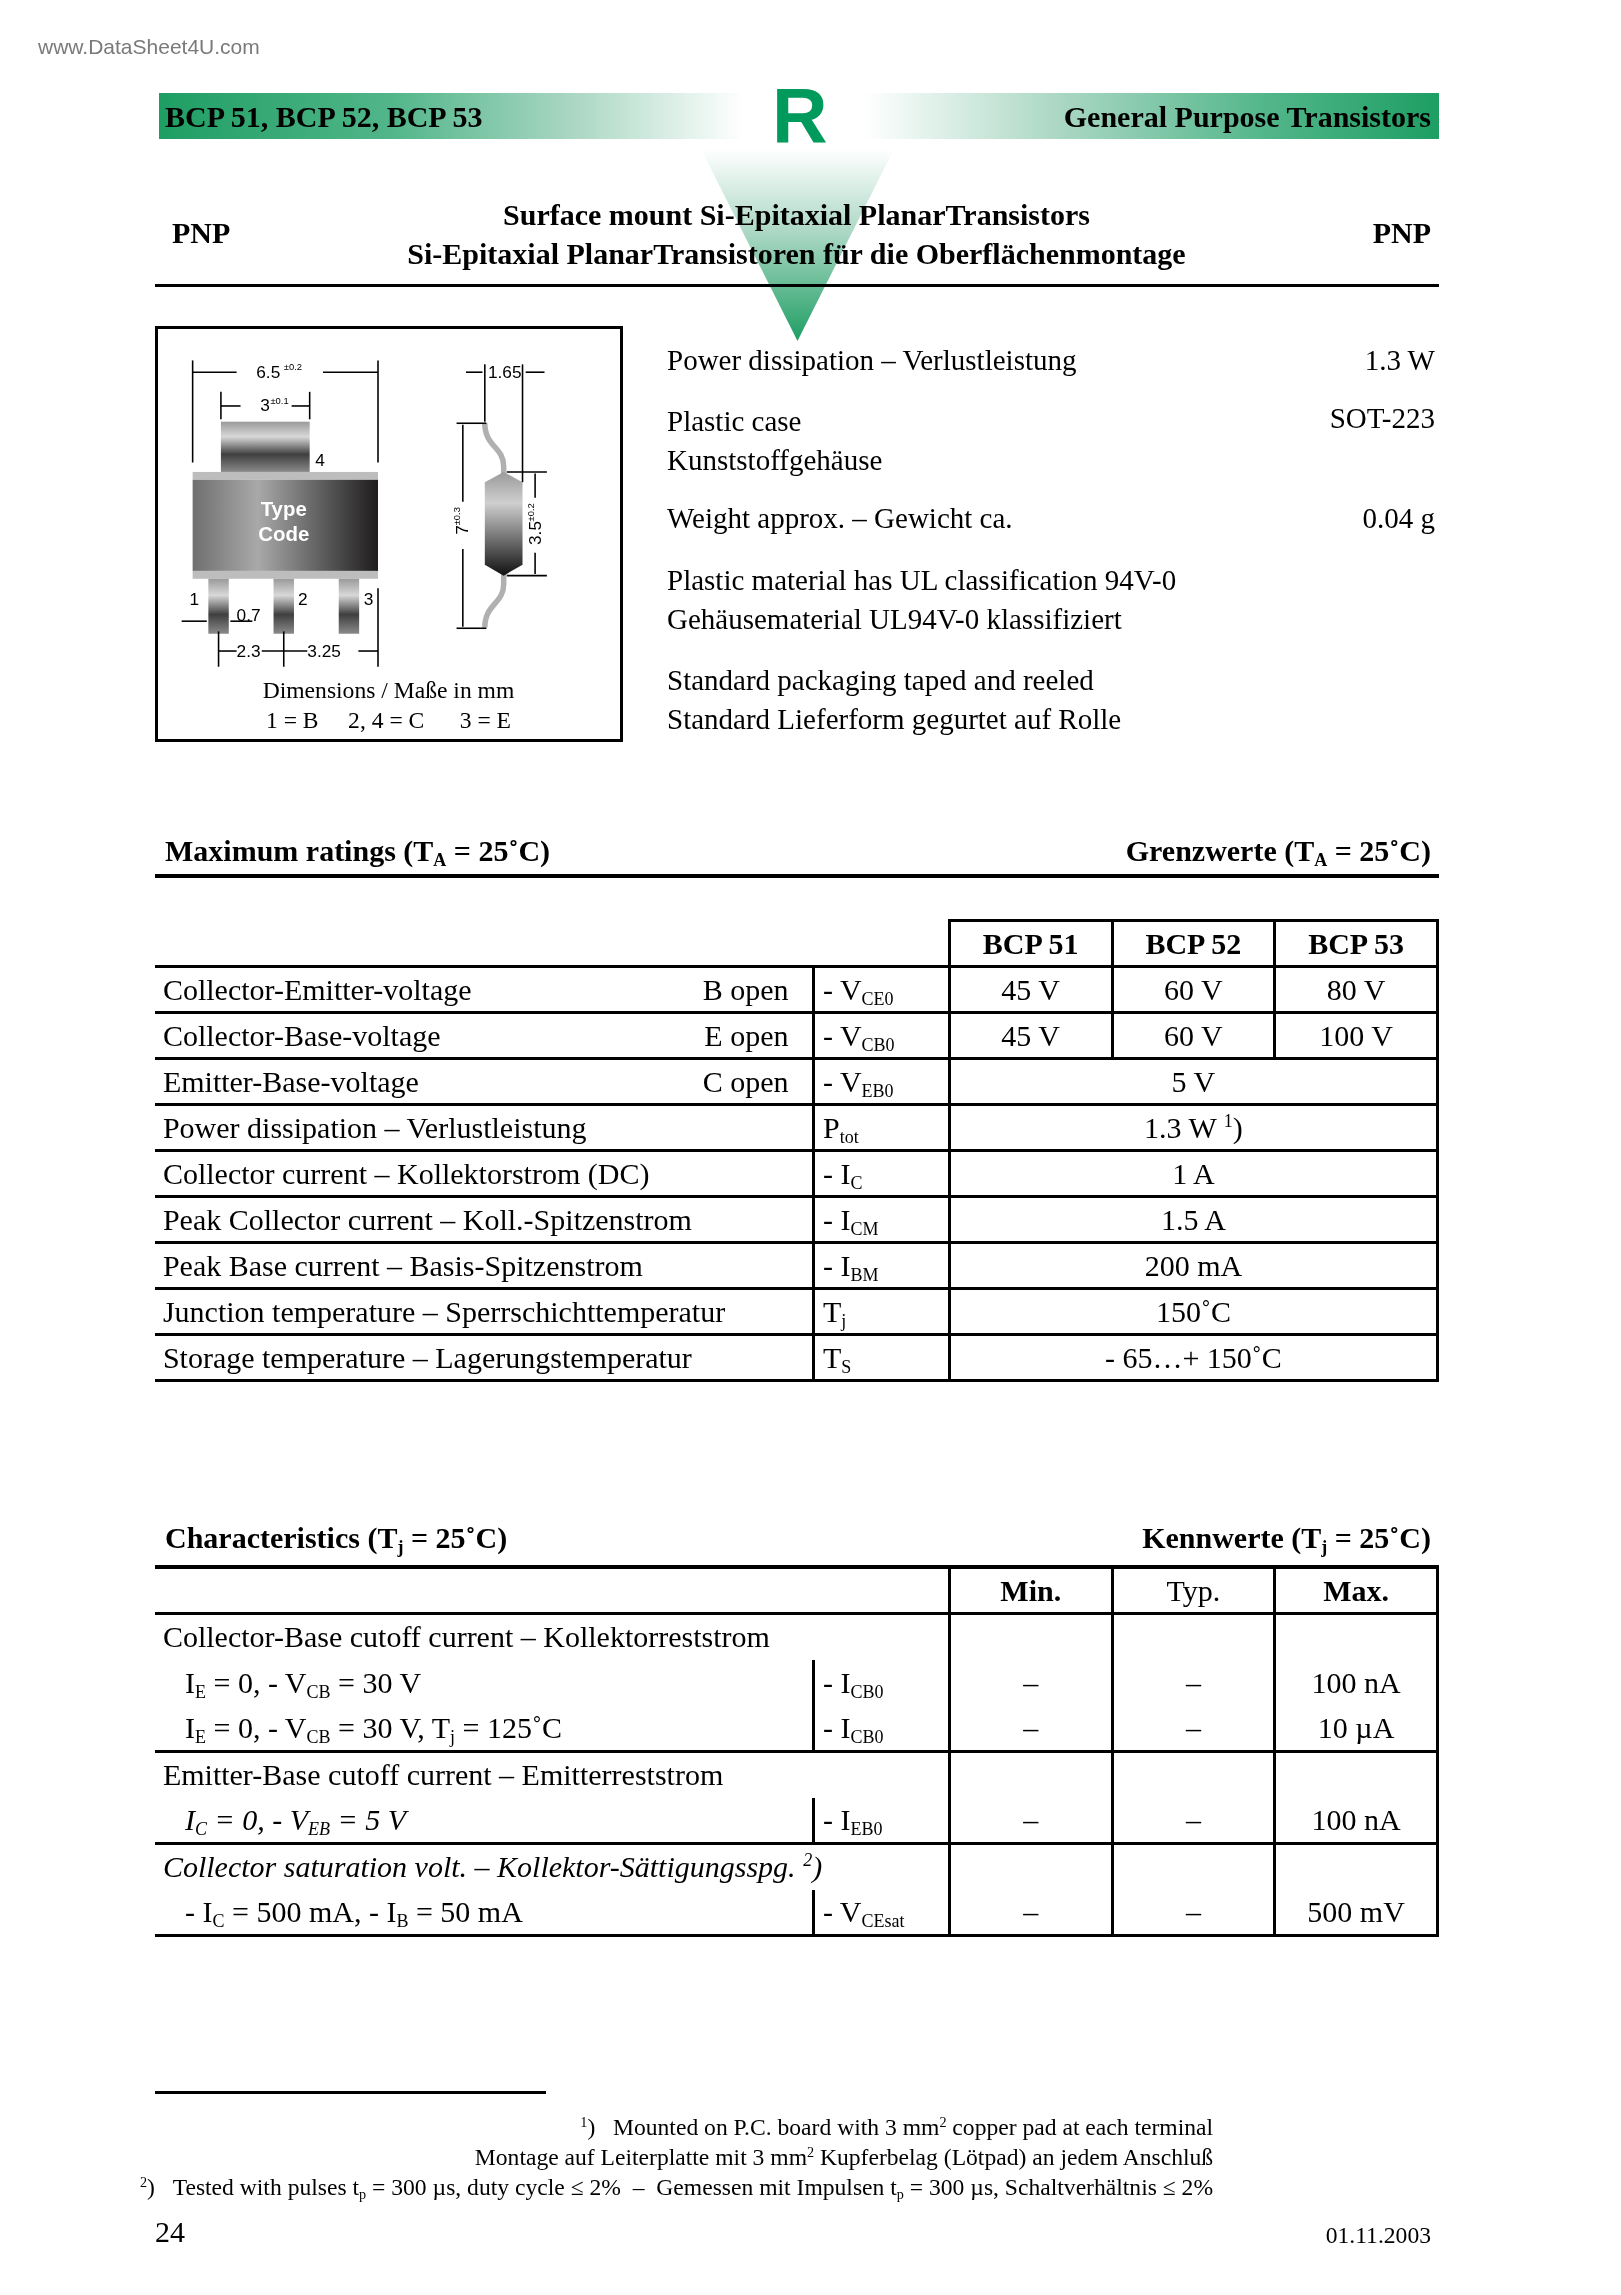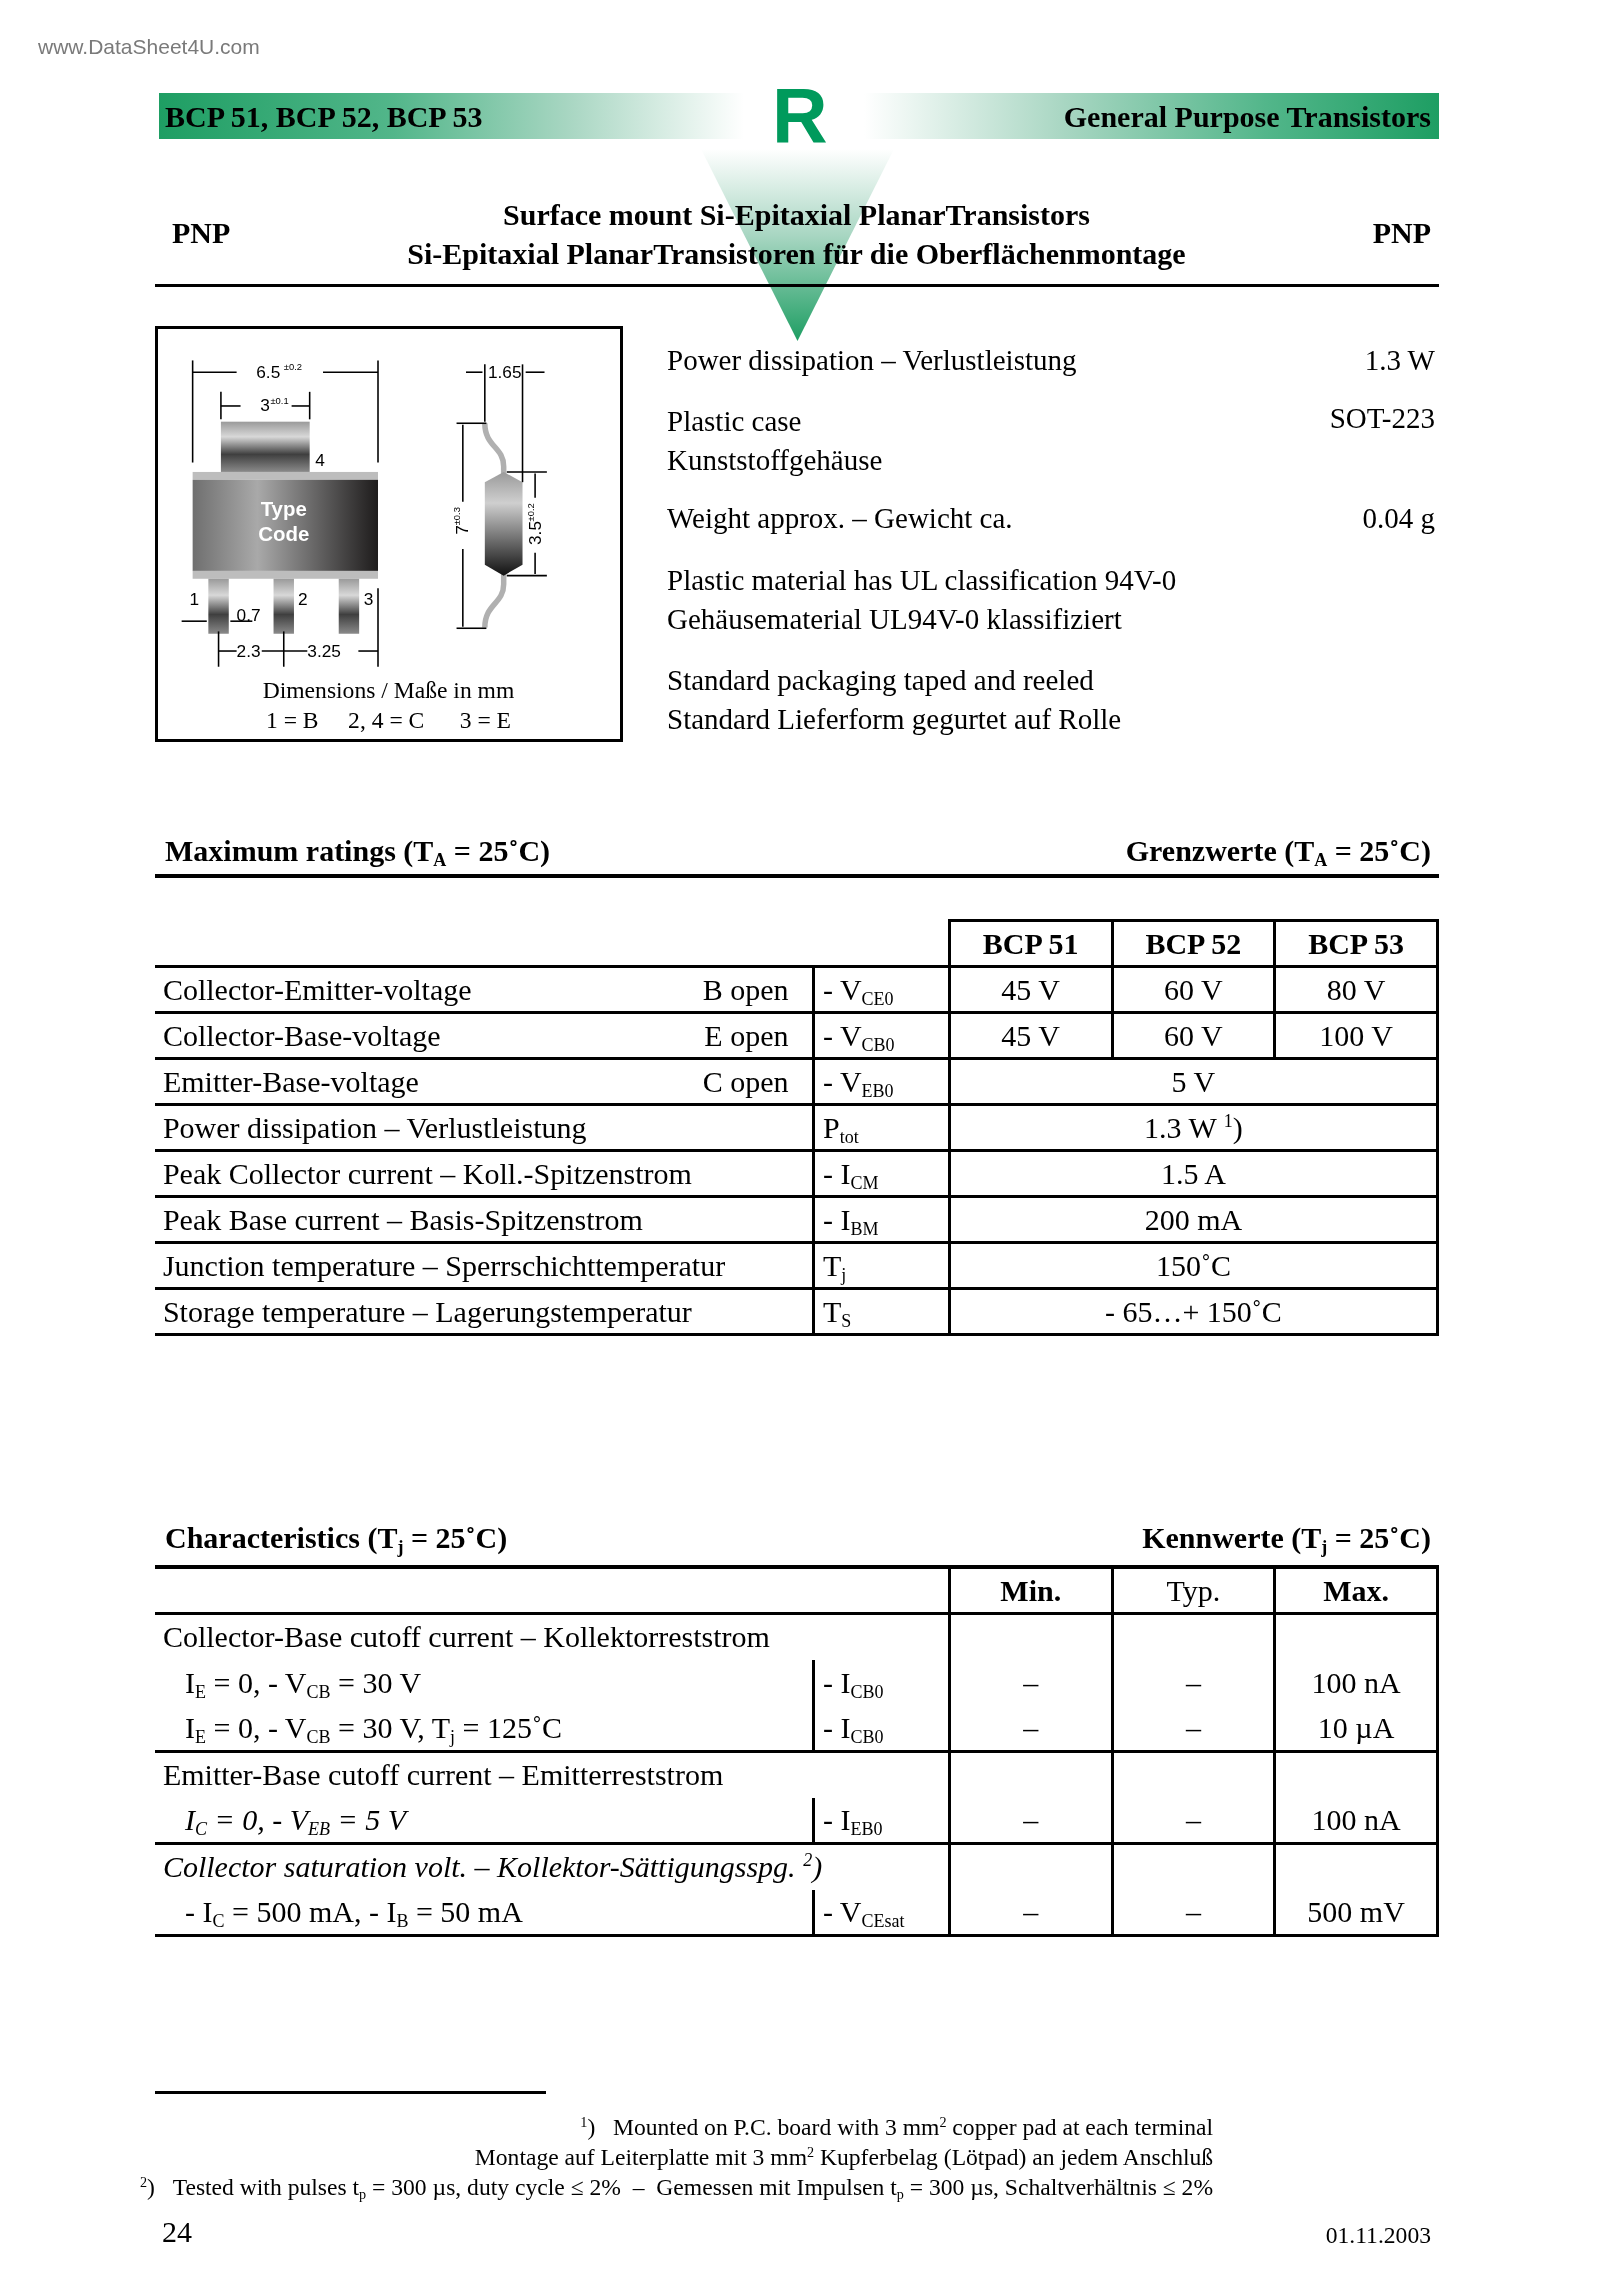--- a/index.html
+++ b/index.html
@@ -218,20 +218,28 @@
       <tr>
         <td style="border-left: none;">
           <span style="float:left">Power dissipation – Verlustleistung</span>
           <span style="float:right;padding-right:15.7px"></span>
         </td>
         <td><span>P</span><sub>tot</sub></td>
         <td class="c" colspan="3"><span>1.3 W</span> <sup>1</sup>)</td>
       </tr>
       <tr>
         <td style="border-left: none;">
+          <span style="float:left">Collector current – Kollektorstrom (DC)</span>
+          <span style="float:right;padding-right:15.7px"></span>
+        </td>
+        <td><span>- I</span><sub>C</sub></td>
+        <td class="c" colspan="3"><span>1 A</span></td>
+      </tr>
+      <tr>
+        <td style="border-left: none;">
           <span style="float:left">Peak Collector current – Koll.-Spitzenstrom</span>
           <span style="float:right;padding-right:15.7px"></span>
         </td>
         <td><span>- I</span><sub>CM</sub></td>
         <td class="c" colspan="3"><span>1.5 A</span></td>
       </tr>
       <tr>
         <td style="border-left: none;">
           <span style="float:left">Peak Base current – Basis-Spitzenstrom</span>
           <span style="float:right;padding-right:15.7px"></span>
@@ -327,15 +335,15 @@
       </tr>
     </tbody>
 </table>
 
 <div class="abs hline" style="left:155px;top:2091px;width:391px;height:3.1px;"></div>
 <div class="abs foot" style="left:140px;top:2112px;line-height:30px;text-align:right;">
   <div><sup>1</sup>)&nbsp;&nbsp;&nbsp;<span id="fn1a">Mounted on P.C. board with 3 mm<sup>2</sup> copper pad at each terminal</span></div>
   <div style="padding-left:38px;"><span id="fn1b">Montage auf Leiterplatte mit 3 mm<sup>2</sup> Kupferbelag (Lötpad) an jedem Anschluß</span></div>
   <div><sup>2</sup>)&nbsp;&nbsp;&nbsp;<span id="fn2">Tested with pulses t<sub>p</sub> = 300 µs, duty cycle ≤ 2% &nbsp;– &nbsp;Gemessen mit Impulsen t<sub>p</sub> = 300 µs, Schaltverhältnis ≤ 2%</span></div>
 </div>
-<div class="abs" style="left:162px;top:2215px;font-size:30px;">24</div>
+<div class="abs" style="left:155px;top:2215px;font-size:30px;">24</div>
 <div class="abs foot" style="right:191px;top:2222px;">01.11.2003</div>
 
 
 </body></html>

